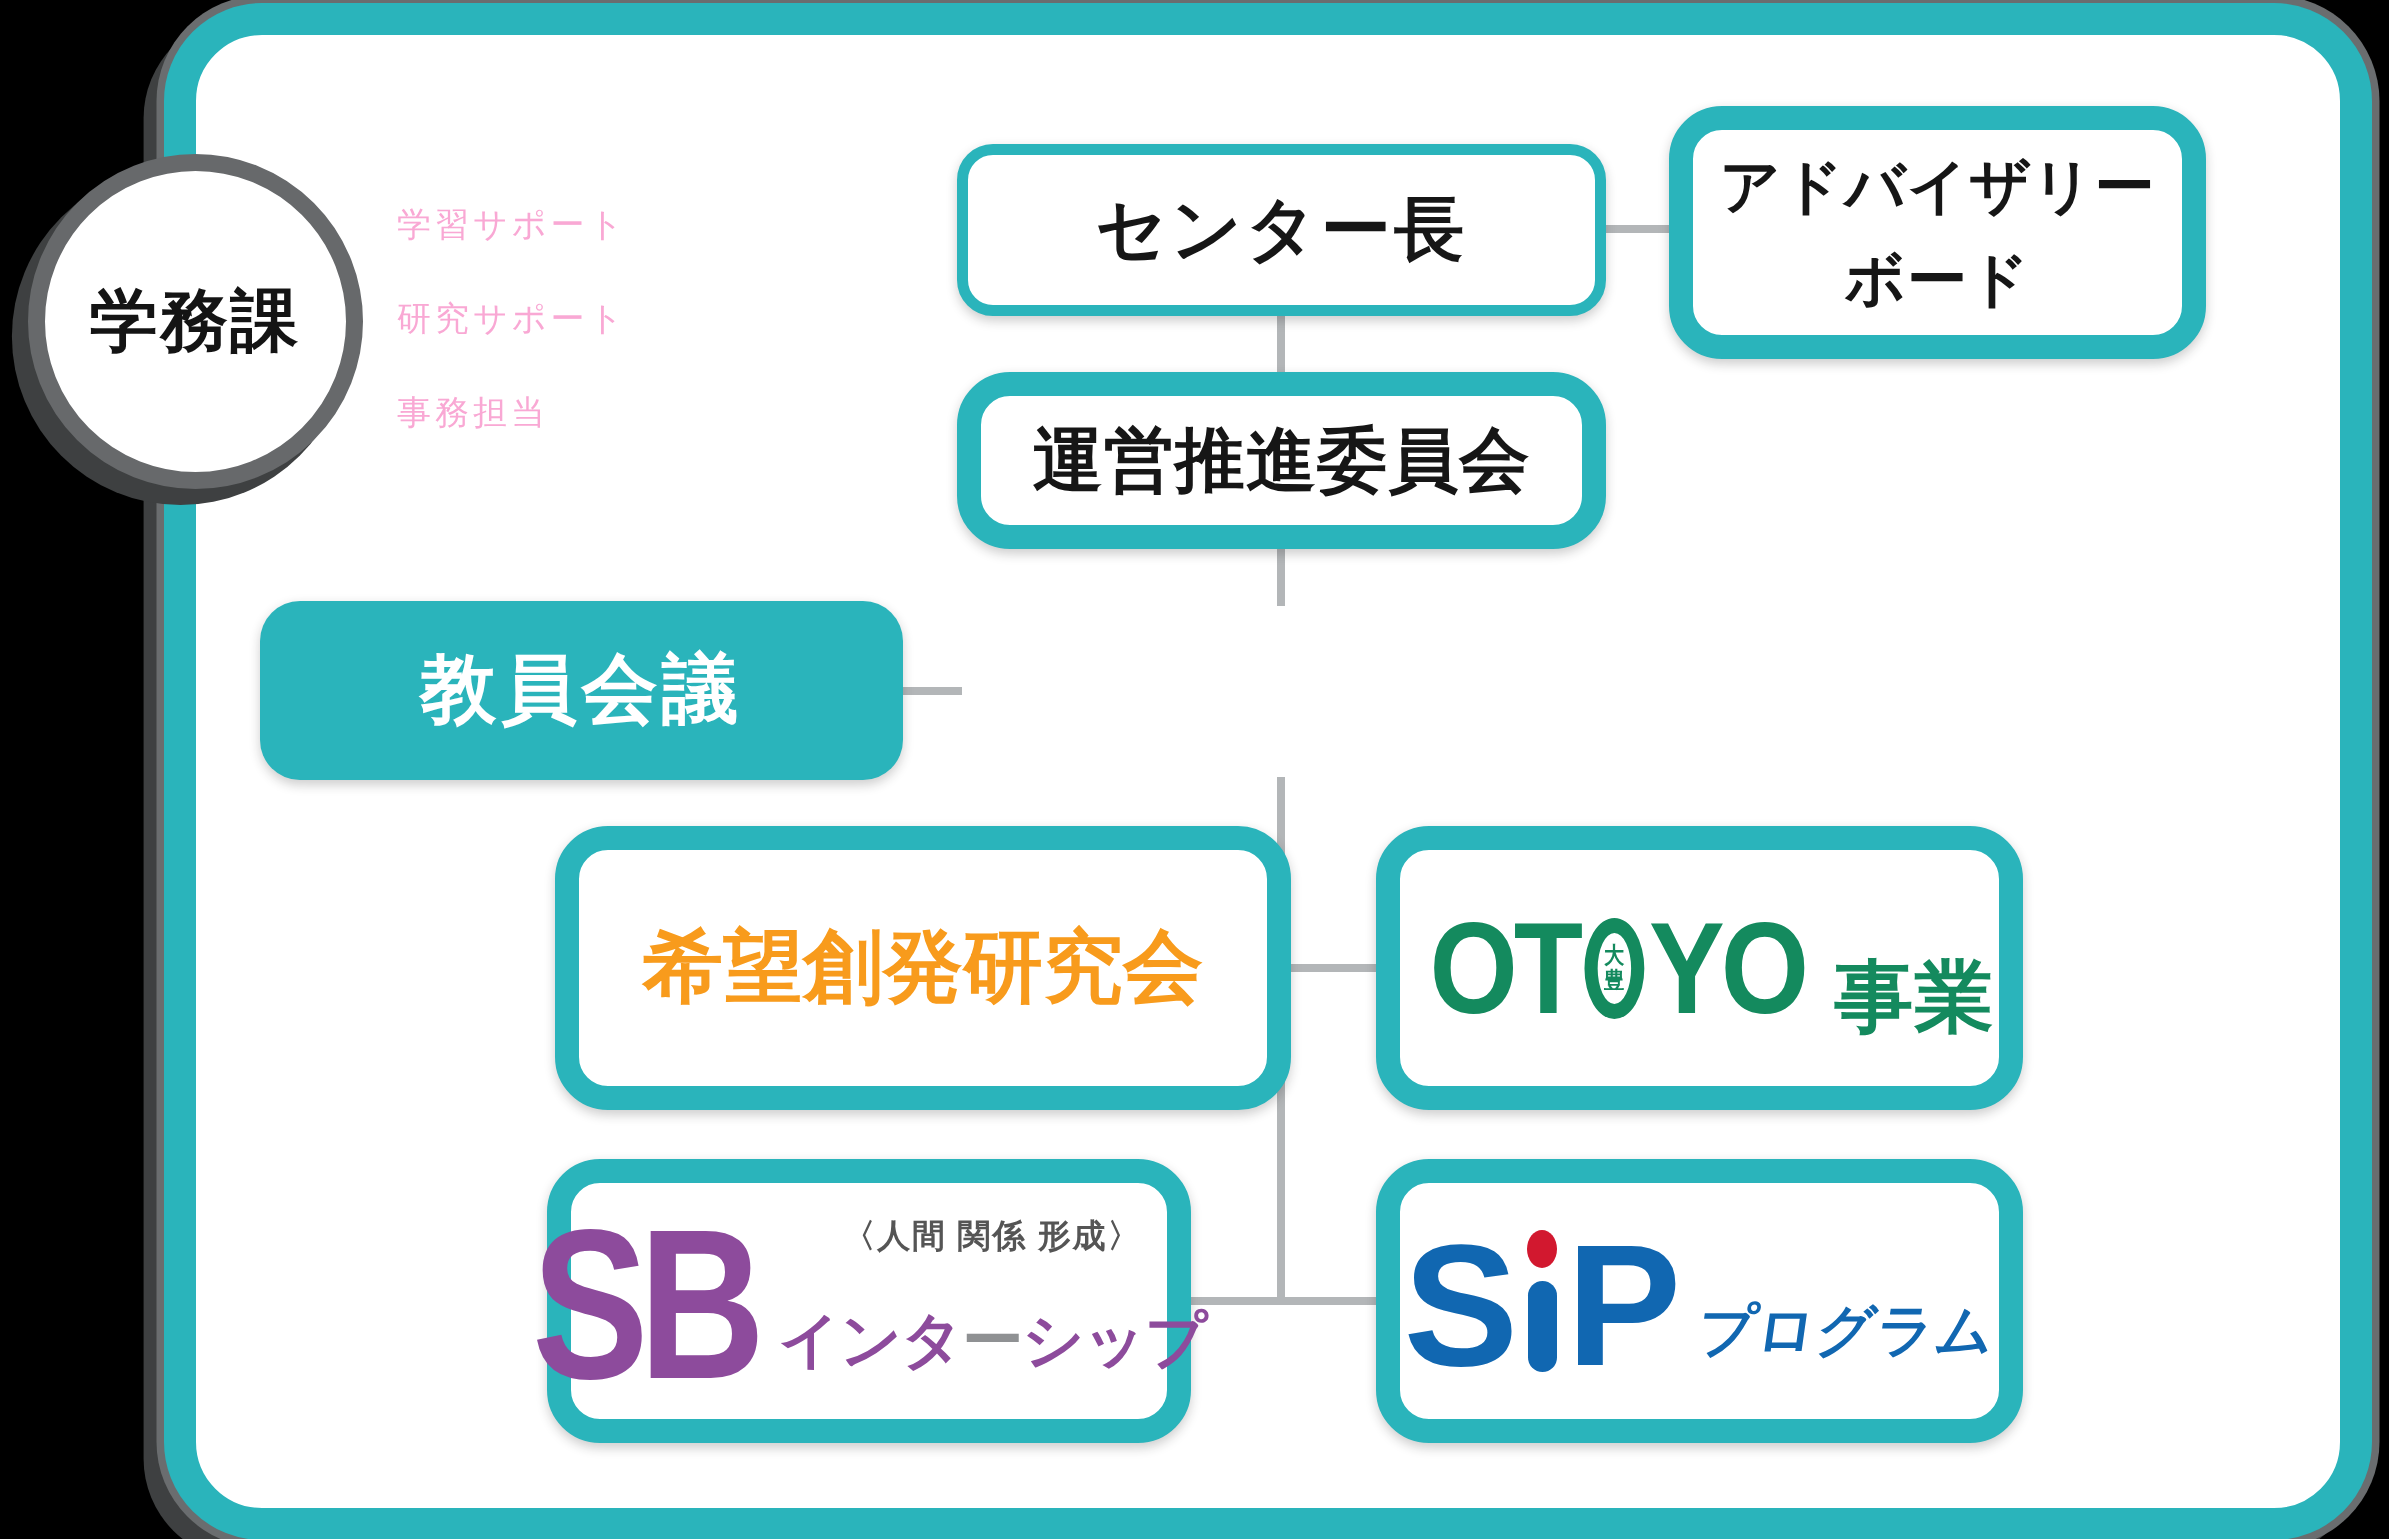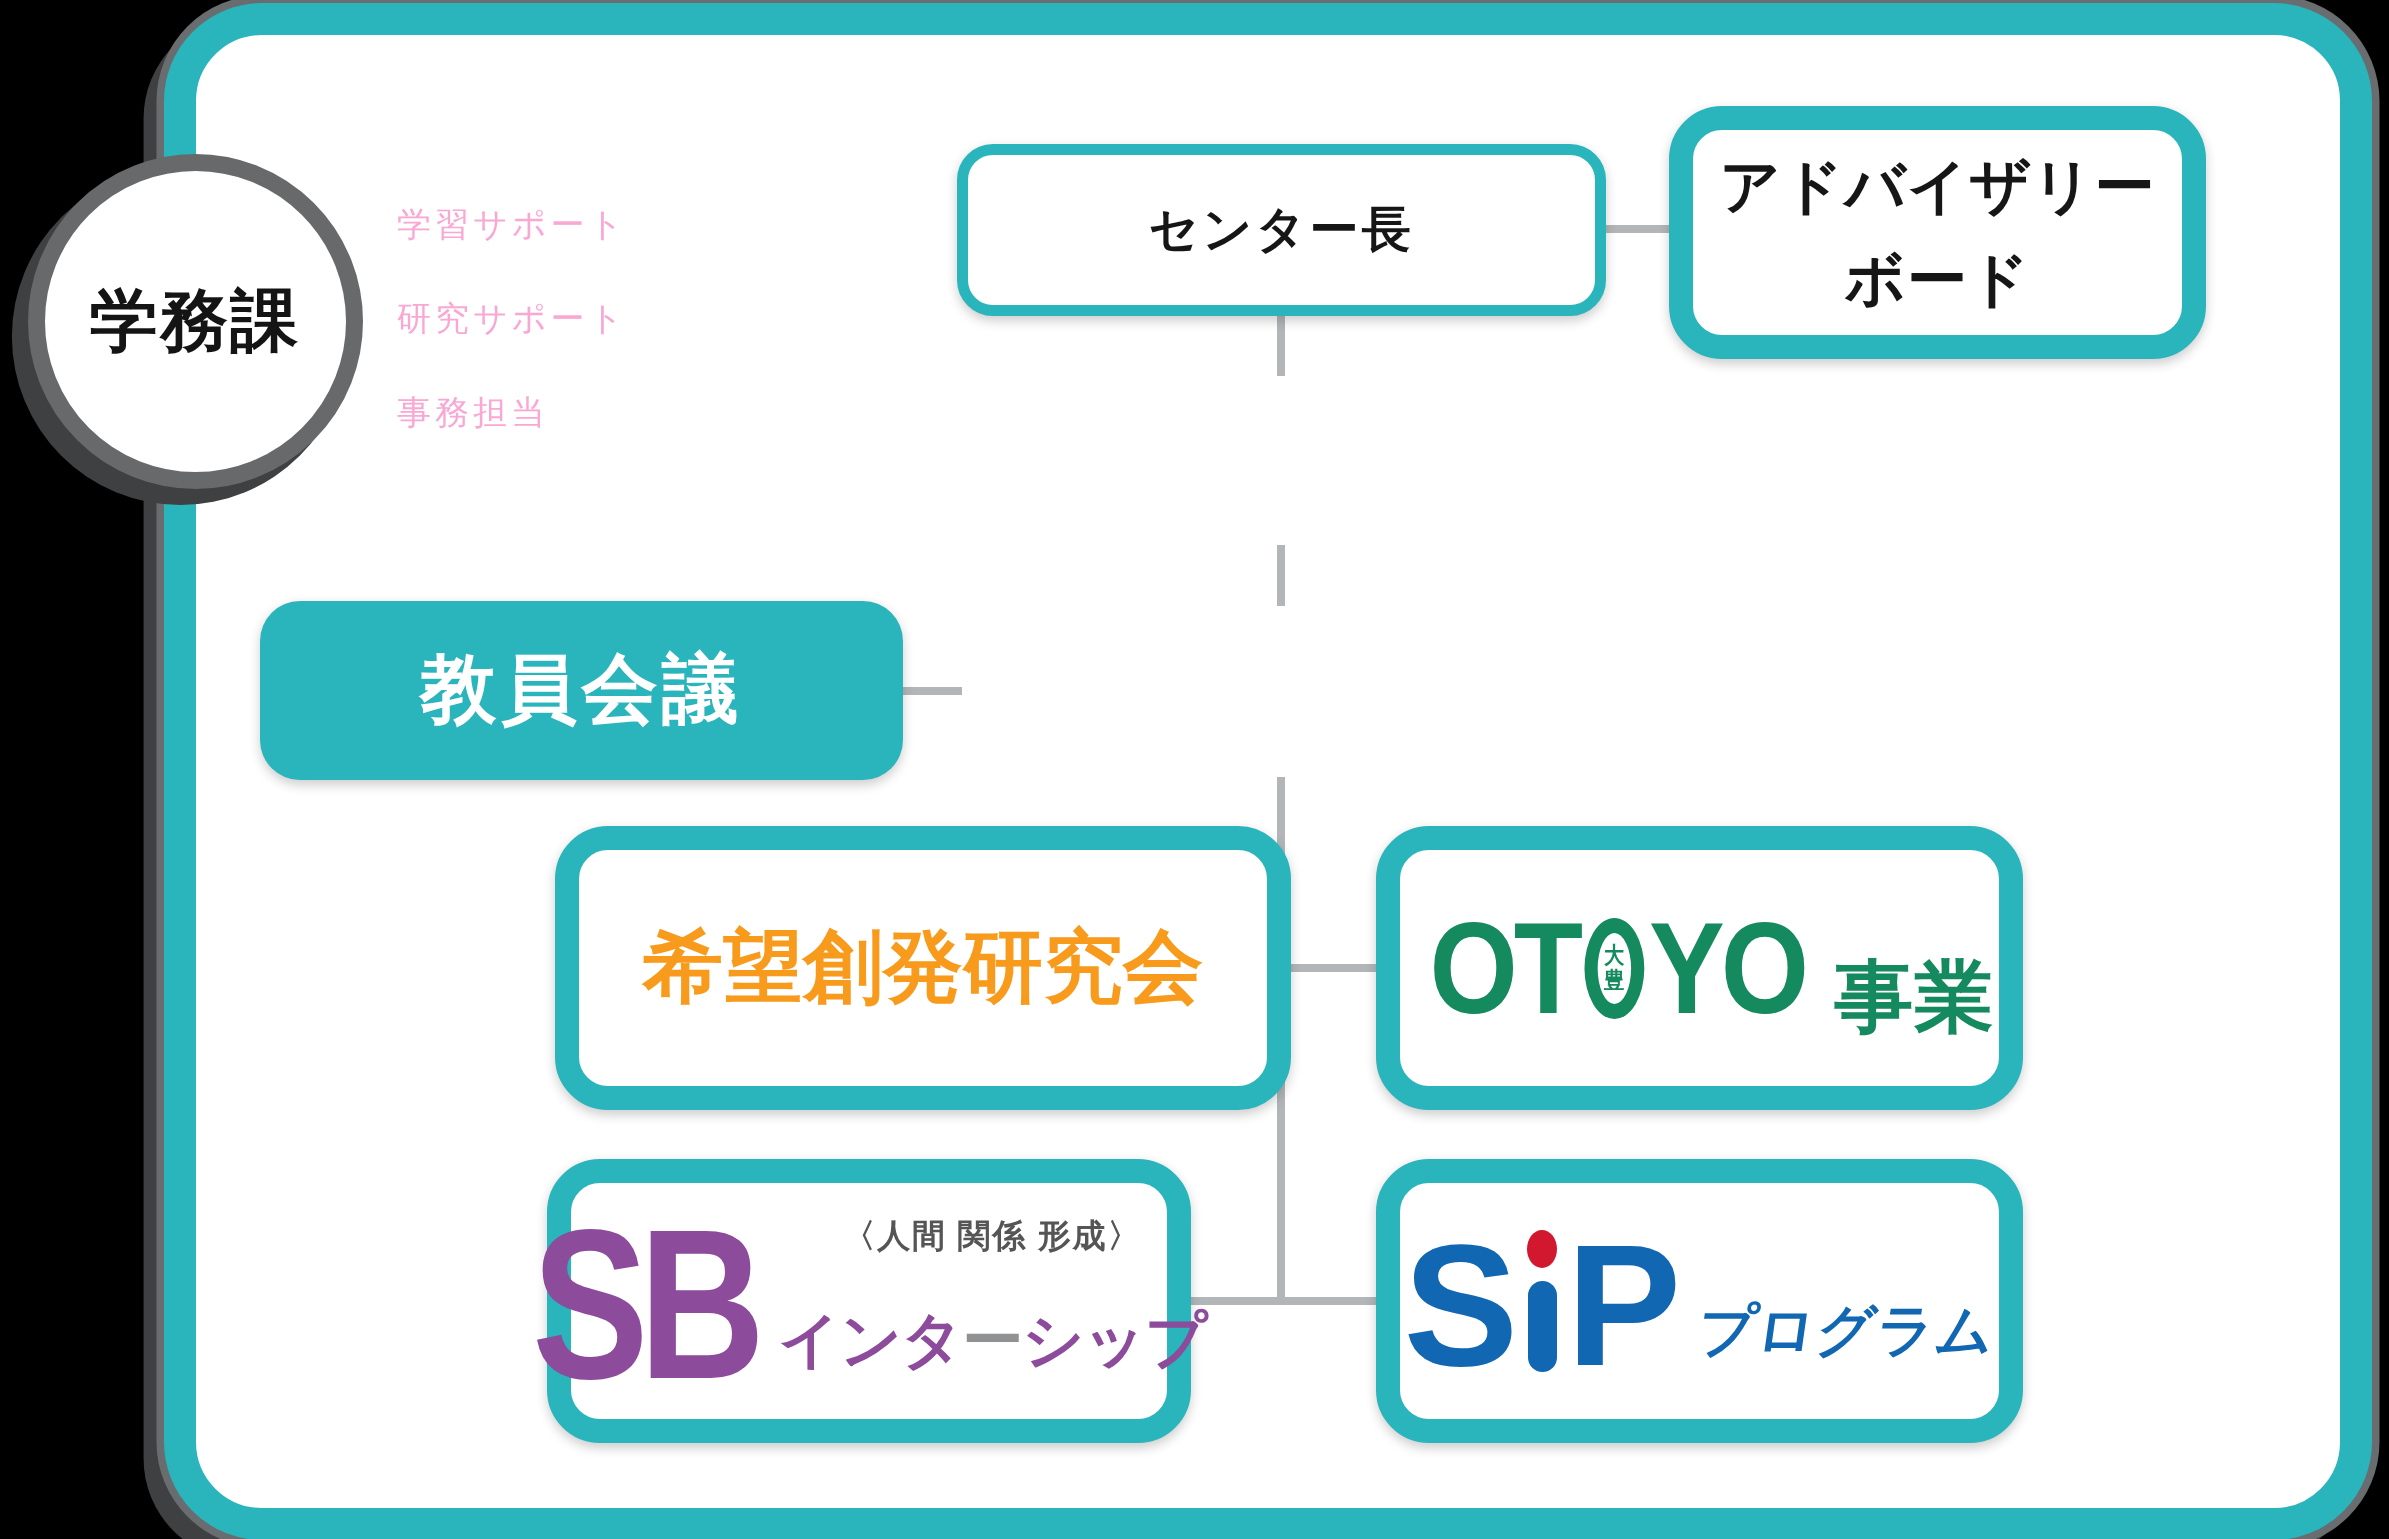--- a/index.html
+++ b/index.html
@@ -21,21 +21,21 @@
   .conn-row3{left:1188px;top:964px;width:193px;height:8px;}
   .conn-row4{left:1188px;top:1297px;width:193px;height:8px;}
 
   
   .node{position:absolute;display:flex;align-items:center;justify-content:center;
         background:#fff;border:24px solid #2ab4bb;border-radius:53px;z-index:3;
         box-shadow:0 4.6px 10.3px rgba(30,30,30,.22);box-sizing:border-box;text-align:center;}
   .node.filled{background:#2ab4bb;border:none;}
 
   .director{left:957px;top:144px;width:649px;height:172px;border-width:11.5px;border-radius:36px;}
-  .director .lbl{font-size:49px;font-weight:900;color:#161616;letter-spacing:3.4px;}
+  .director .lbl{font-size:70px;font-weight:900;color:#161616;letter-spacing:3.4px;}
 
   .advisory{left:1669px;top:106px;width:537px;height:253px;}
   .advisory .lbl{font-size:60px;font-weight:900;color:#161616;line-height:1.55;letter-spacing:1.1px;}
 
   .committee{left:957px;top:372px;width:649px;height:177px;}
   .committee .lbl{font-size:70px;font-weight:900;color:#161616;letter-spacing:1.1px;}
 
   .faculty{left:260px;top:601px;width:643px;height:179px;border-radius:40px;}
   .faculty .lbl{font-size:76px;font-weight:900;color:#fff;letter-spacing:4.6px;}
 
@@ -111,20 +111,23 @@
     <span class="lbl">センター長</span>
   </div>
 
   <div class="node advisory">
     <span class="lbl">
       <span>アドバイザリー</span><br>
       <span>ボード</span>
     </span>
   </div>
 
+  <div class="node committee">
+    <span class="lbl">運営推進委員会</span>
+  </div>
 
   <div class="node filled faculty">
     <span class="lbl">教員会議</span>
   </div>
 
 
   <div class="node kibo">
     <span class="lbl">希望創発研究会</span>
   </div>
 

